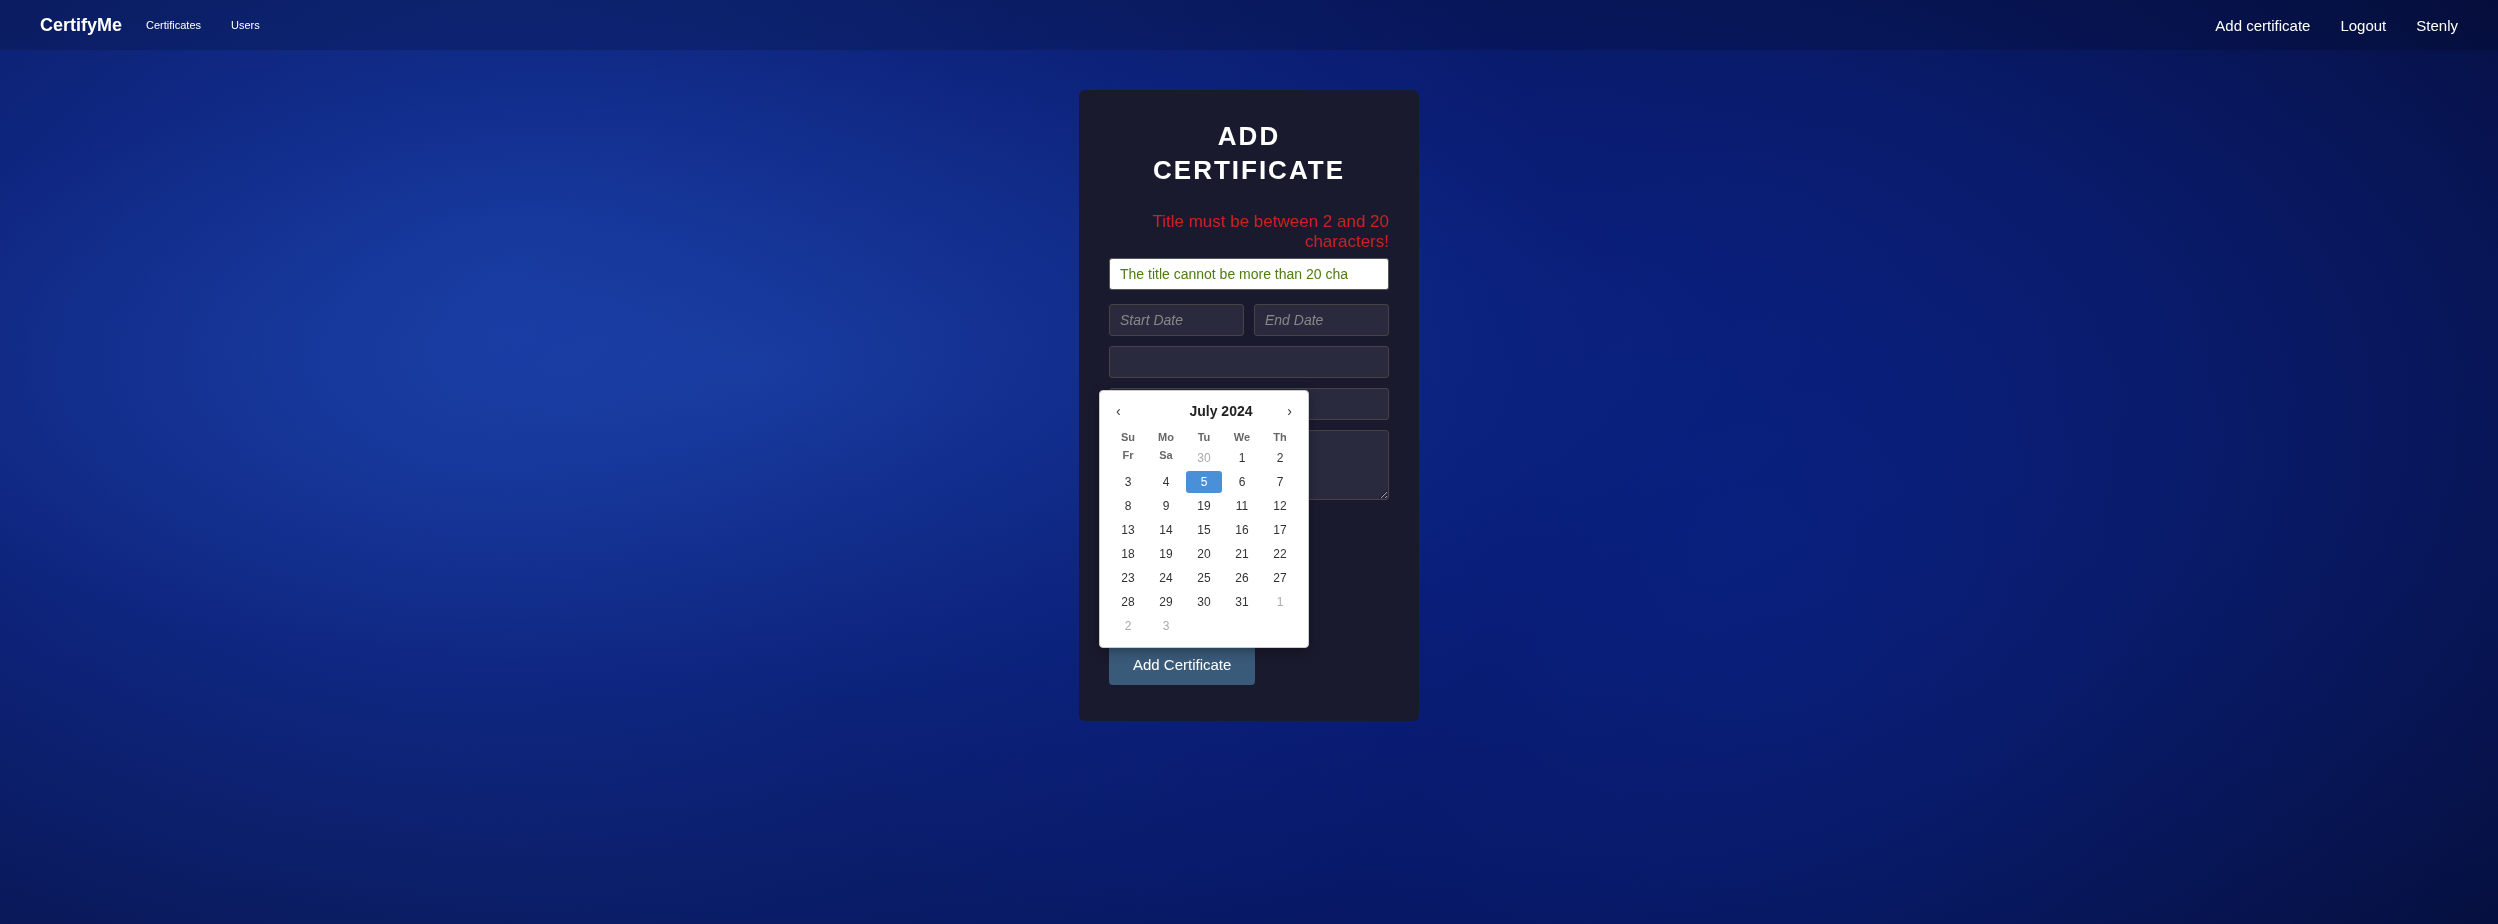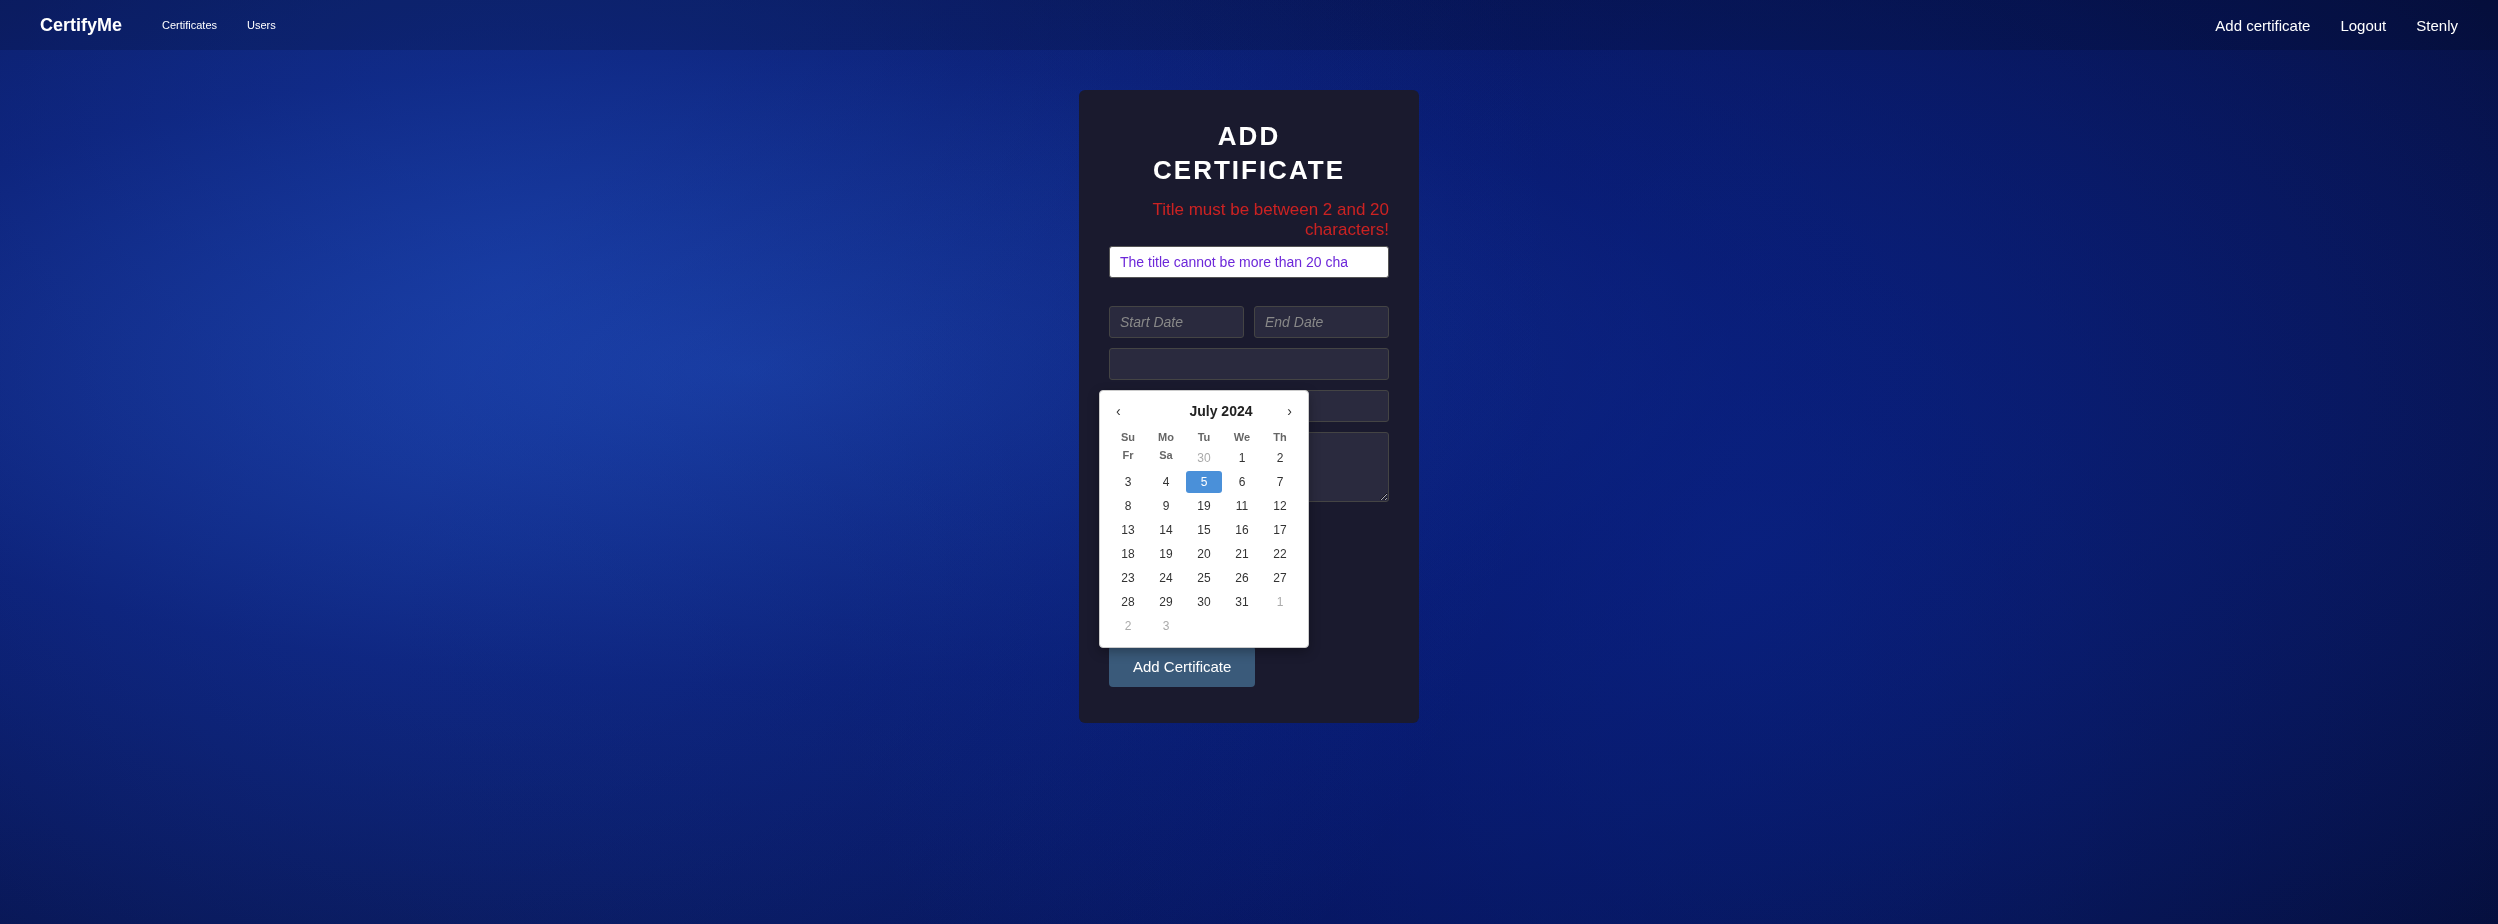--- a/index.html
+++ b/index.html
@@ -31,21 +31,21 @@
       padding: 0 40px;
       height: 50px;
       background: rgba(0,0,0,0.15);
       position: relative;
       z-index: 10;
     }
     .nav-brand {
       color: #fff;
       font-weight: bold;
       font-size: 18px;
-      margin-right: 40px;
+      margin-right: 24px;
       cursor: pointer;
     }
     .nav-links {
       display: flex;
       gap: 30px;
       flex: 1;
     }
     .nav-link {
       color: #fff;
       font-size: 11px;
@@ -81,42 +81,42 @@
       padding: 30px 30px 36px;
       position: relative;
     }
     .card-title {
       color: #fff;
       font-size: 26px;
       font-weight: bold;
       text-align: center;
       letter-spacing: 2px;
       text-transform: uppercase;
-      margin-bottom: 12px;
+      margin-bottom: 24px;
       line-height: 1.3;
     }
 
     
     .error-message {
       color: #cc2222;
       font-size: 17px;
       margin-bottom: 6px;
       text-align: right;
     }
 
     
     .form-field {
       width: 100%;
       background: #fff;
       border: 1px solid #555;
       border-radius: 3px;
       padding: 7px 10px;
       font-size: 14px;
-      color: #6d28d9;
-      margin-bottom: 28px;
+      color: #4d7c0f;
+      margin-bottom: 14px;
       outline: none;
     }
     .form-field::placeholder {
       color: #999;
     }
     .form-field-dark {
       background: #2a2a3e;
       border: 1px solid #444;
       color: #ccc;
     }

